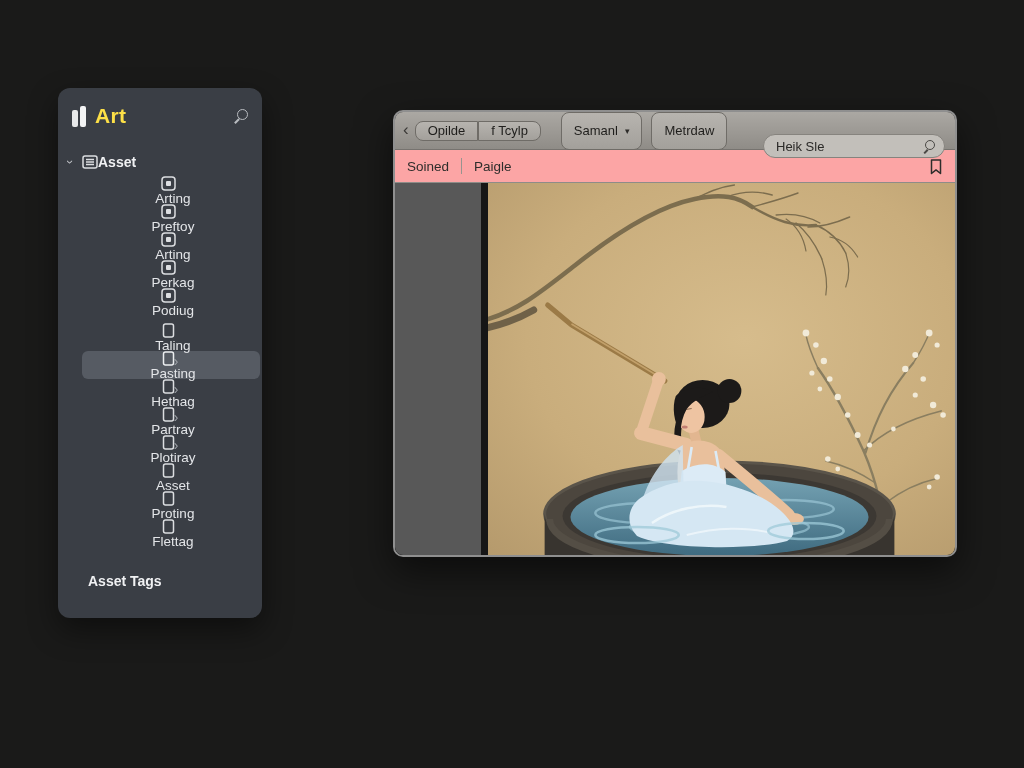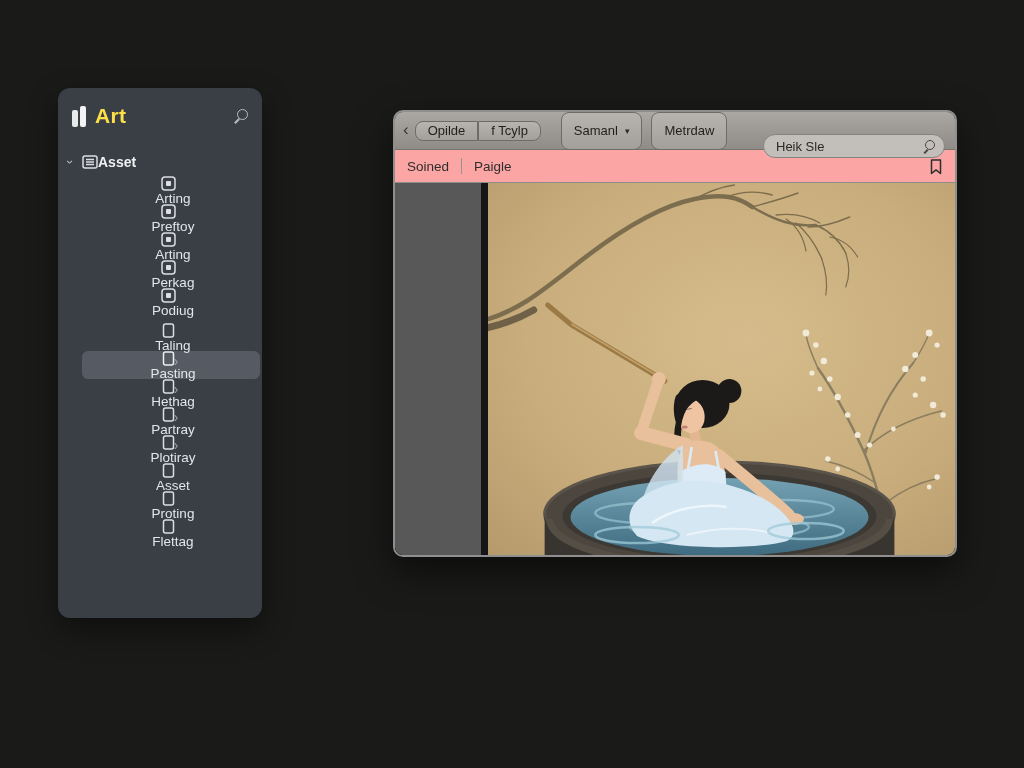--- a/index.html
+++ b/index.html
@@ -205,20 +205,21 @@
         </svg>
       <span class="label">Proting</span>
     </div>
     <div class="row">
       <svg class="ic" viewBox="0 0 15 15">
           <rect x="2.5" y="1" width="10" height="13" rx="2" fill="none" stroke="#dcdee1" stroke-width="1.5"></rect>
         </svg>
       <span class="label">Flettag</span>
     </div>
 
+    <div class="sb-footer">Asset Tags</div>
   </div>
 </div>
 
 <div class="window">
 
   <div class="toolbar">
     <span class="tb-back">‹</span>
     <div class="seg">
       <div class="btn">Opilde</div>
       <div class="btn">f Tcylp</div>

